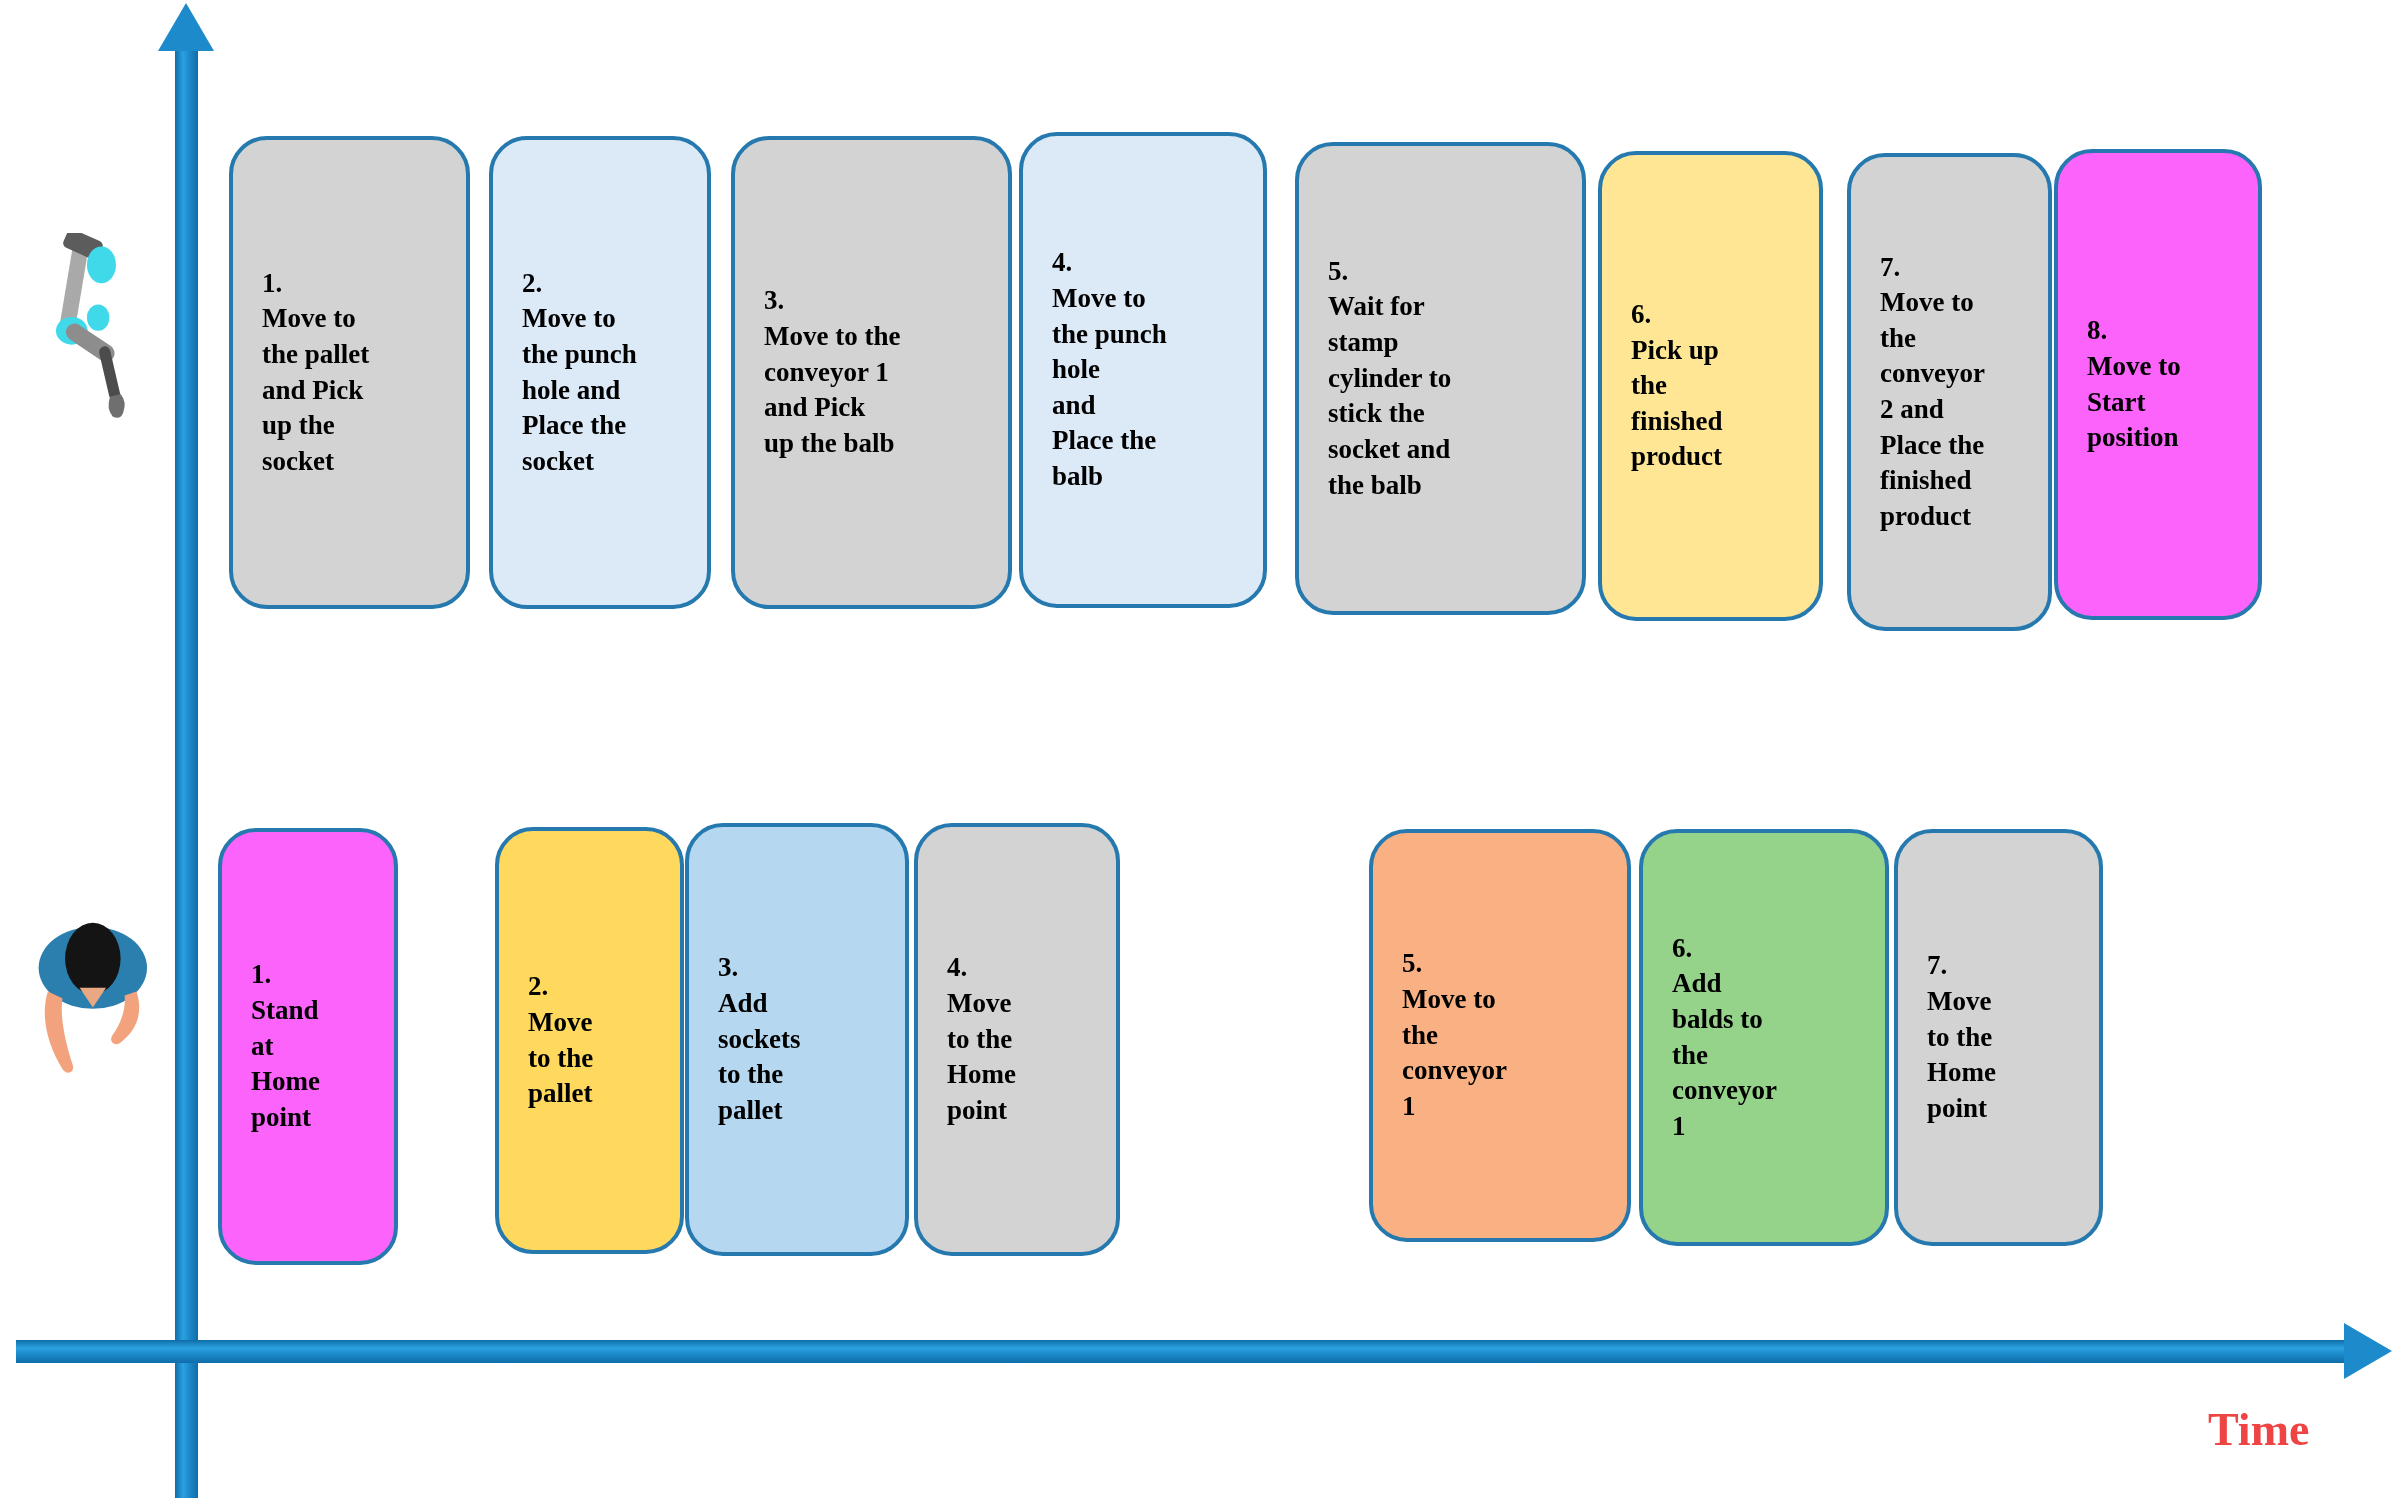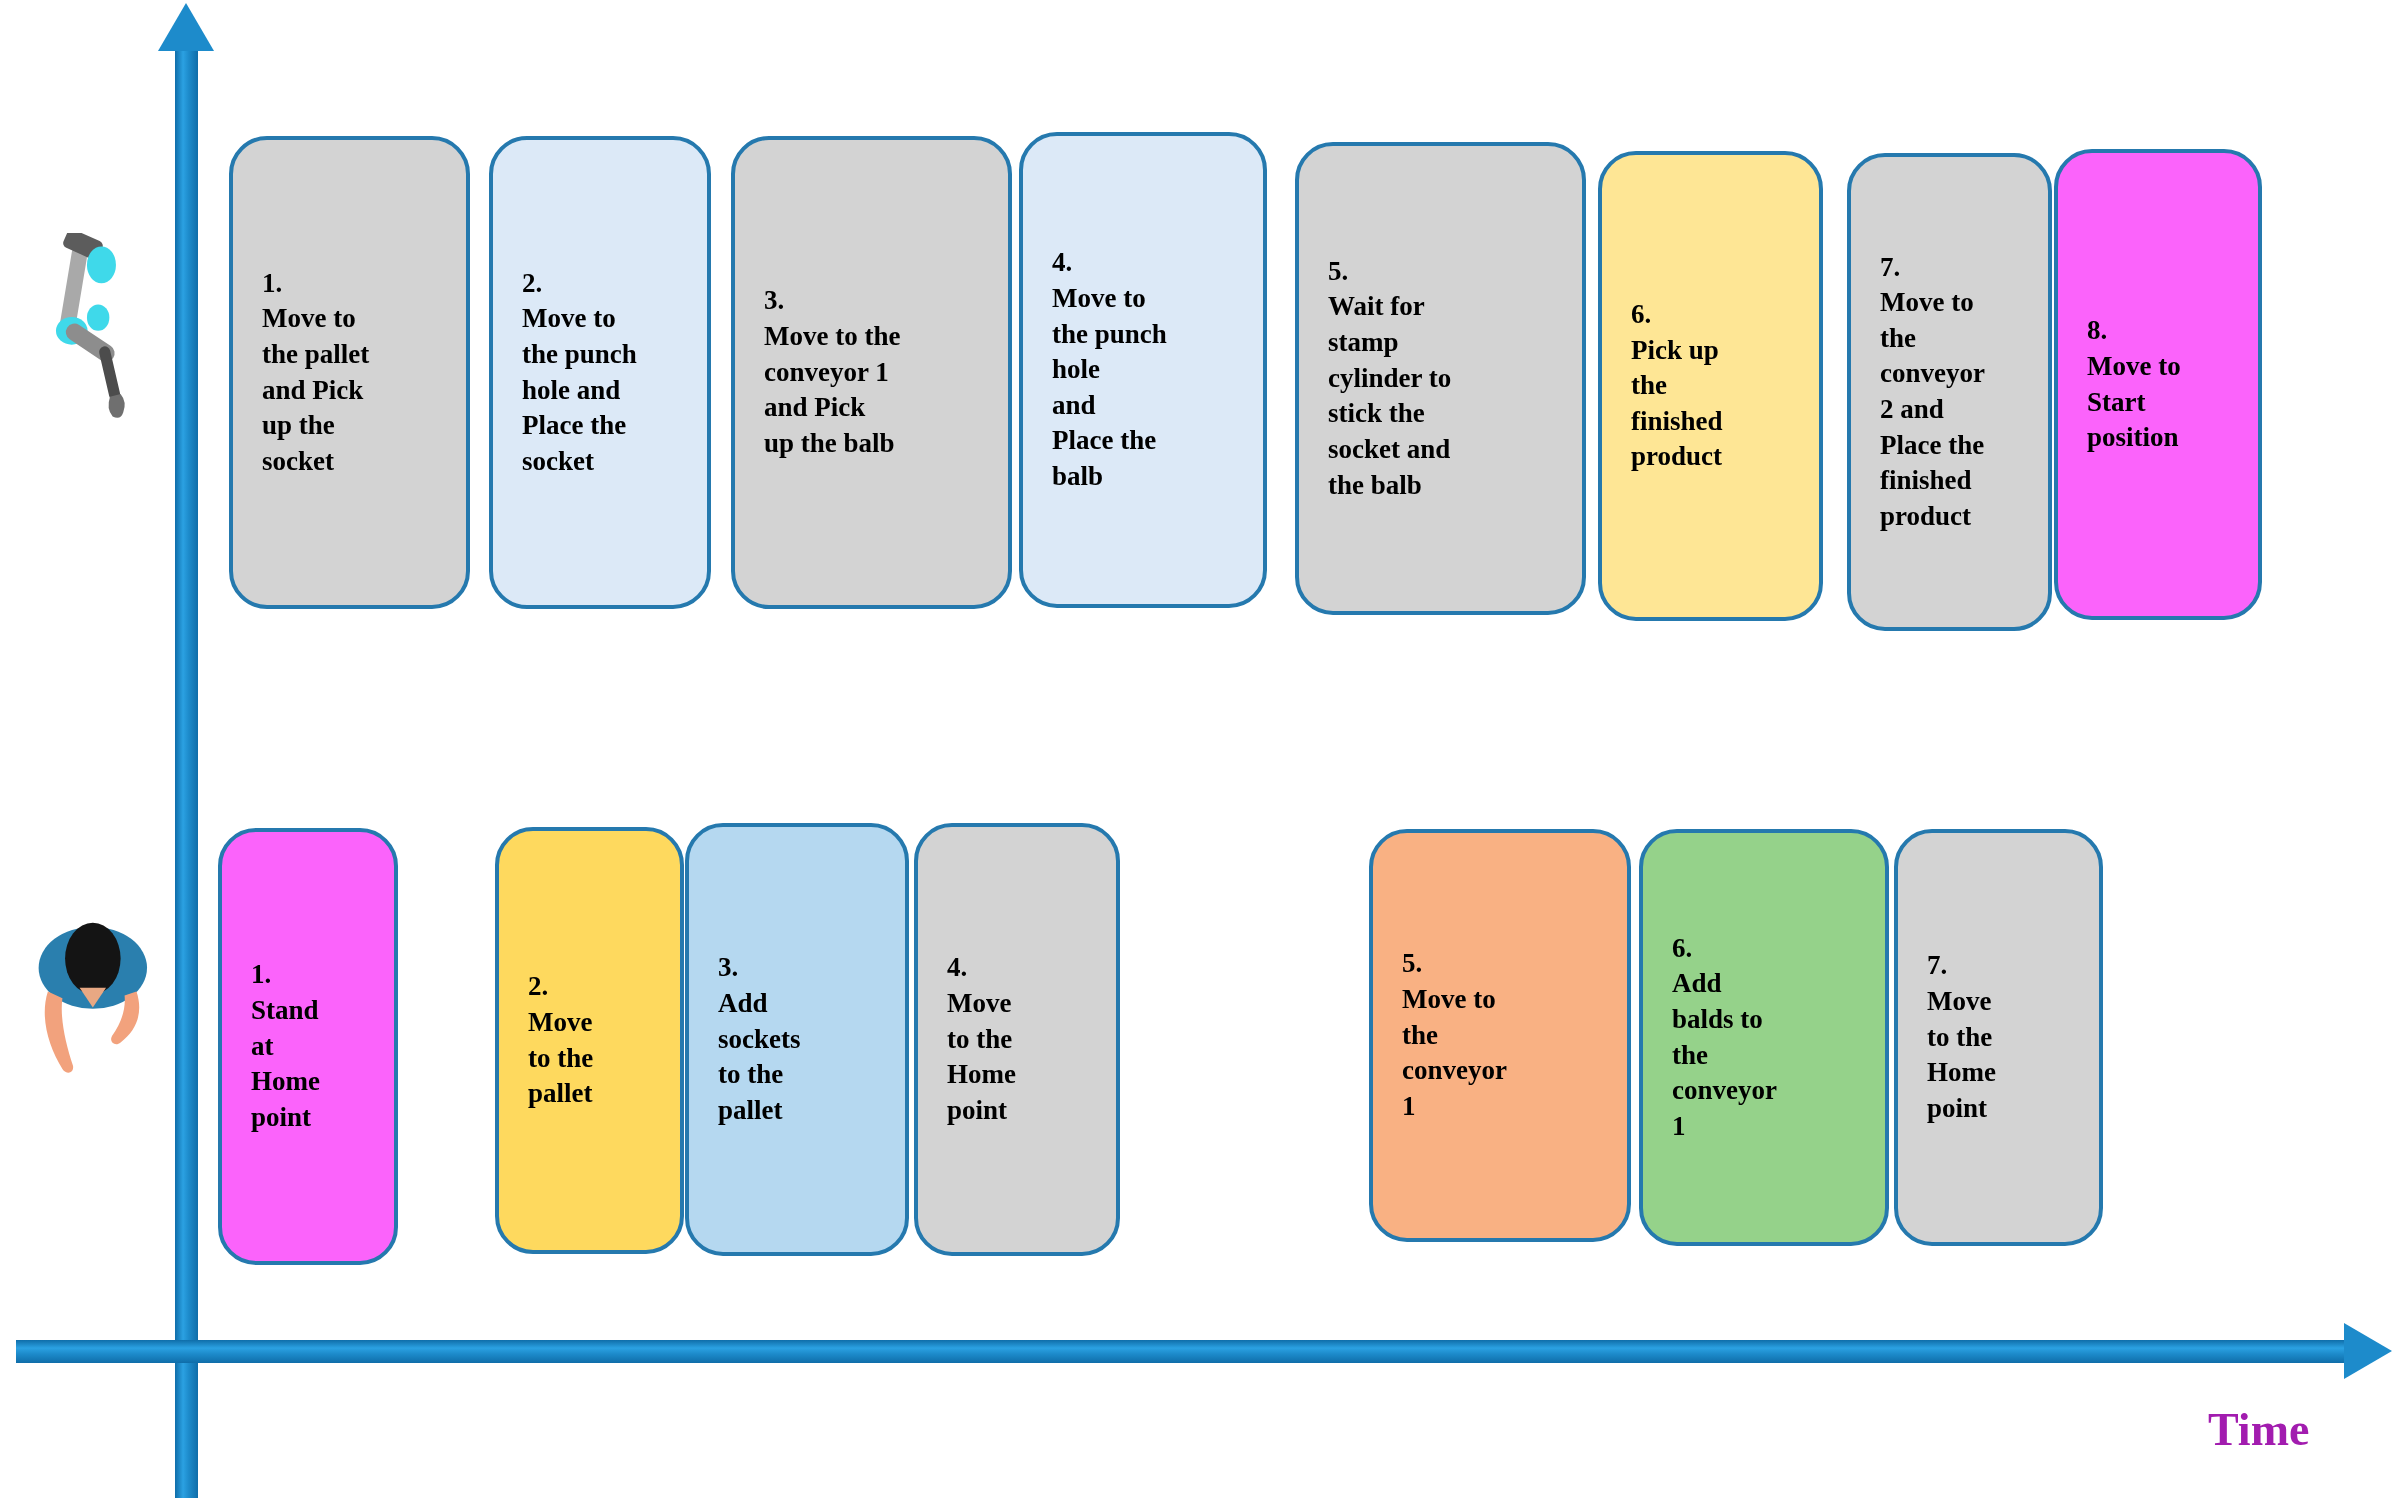--- a/index.html
+++ b/index.html
@@ -39,21 +39,21 @@
     width:0;height:0;
     border-top:28px solid transparent;
     border-bottom:28px solid transparent;
     border-left:48px solid #1d8bcb;
   }
   .time-label{
     position:absolute;
     left:2208px; top:1403px;
     font-size:46px;
     font-weight:700;
-    color:#a21caf;
+    color:#ef4444;
   }
 
   
   .task{
     position:absolute;
     border:4px solid #2579ae;
     border-radius:38px;
     box-sizing:border-box;
     display:flex;
     align-items:center;

